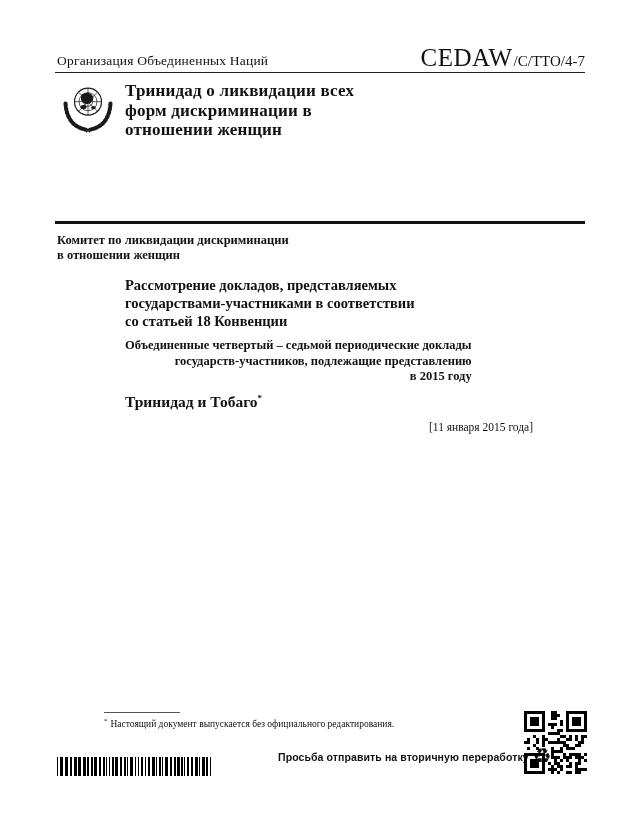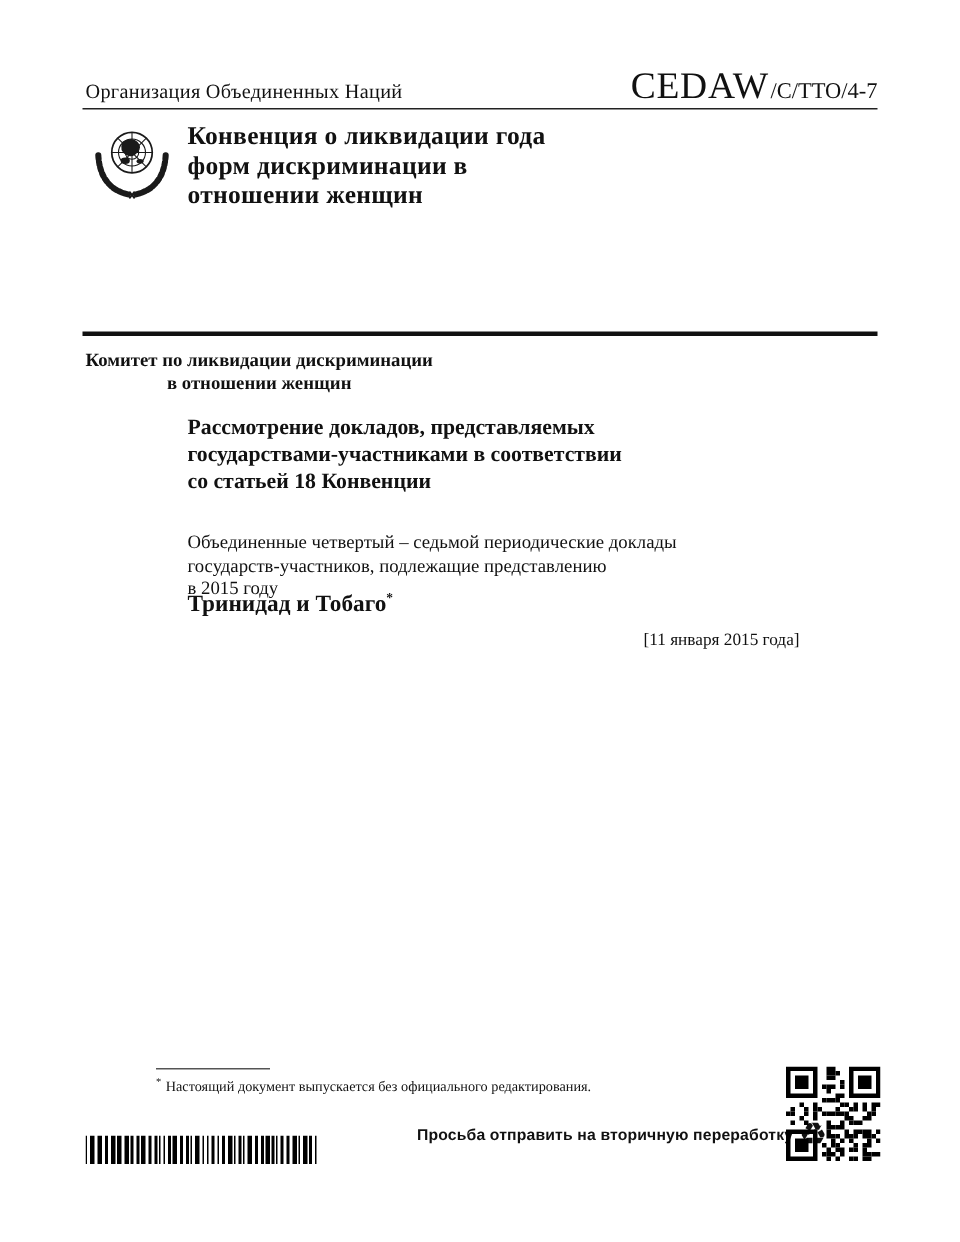--- a/index.html
+++ b/index.html
@@ -22,23 +22,23 @@
   .header-rule{left:55px;top:72px;width:530px;height:1px;background:#222;}
 
   
   .emblem{left:59px;top:81px;}
   .conv-title{left:125px;top:81px;font-size:17px;font-weight:bold;line-height:19.5px;letter-spacing:.2px;}
   .distr-block{left:412px;top:93px;font-size:11.5px;line-height:13.4px;}
 
   .thick-rule{left:55px;top:221px;width:530px;height:3px;background:#111;}
 
   
-  .committee{left:57px;top:233px;font-size:12.5px;font-weight:bold;line-height:14.5px;text-align:center;}
+  .committee{left:57px;top:233px;font-size:12.5px;font-weight:bold;line-height:14.5px;}
   .heading{left:125px;top:276px;font-size:14.5px;font-weight:bold;line-height:18px;}
-  .subheading{left:125px;top:354px;font-size:12.5px;font-weight:normal;line-height:15.5px;}
+  .subheading{left:125px;top:338px;font-size:12.5px;font-weight:bold;line-height:15.5px;text-align:right;}
   .country{left:125px;top:393px;font-size:15.5px;font-weight:bold;text-align:center;}
   .country sup{font-size:9px;}
   .submission-date{left:410px;top:421px;font-size:11.5px;margin-left:19px;}
 
   
   .footnote-rule{left:104px;top:712px;width:76px;height:1px;background:#555;}
   .footnote{left:104px;top:717px;font-size:9.5px;width:340px;}
   .footnote sup{font-size:7px;margin-right:3px;}
   .job-line{left:57px;top:740px;font-size:12.5px;}
   .job-line .gap{display:inline-block;width:22px;}
@@ -81,21 +81,21 @@
         <path d="M35,54 Q56,49 57,24"></path>
       </g>
       <g stroke="#1a1a1a" stroke-width="1.4">
         <line x1="30" y1="52" x2="34" y2="57"></line>
         <line x1="34" y1="52" x2="30" y2="57"></line>
       </g>
     </svg>
   </div>
 
   <div class="abs conv-title">
-    <div>Конвенция о ликвидации года</div>
+    <div>Тринидад о ликвидации всех</div>
     <div>форм дискриминации в</div>
     <div>отношении женщин</div>
   </div>
 
 
   <div class="abs thick-rule"></div>
 
   <div class="abs committee">
     <div>Комитет по ликвидации дискриминации</div>
     <div>в отношении женщин</div>

